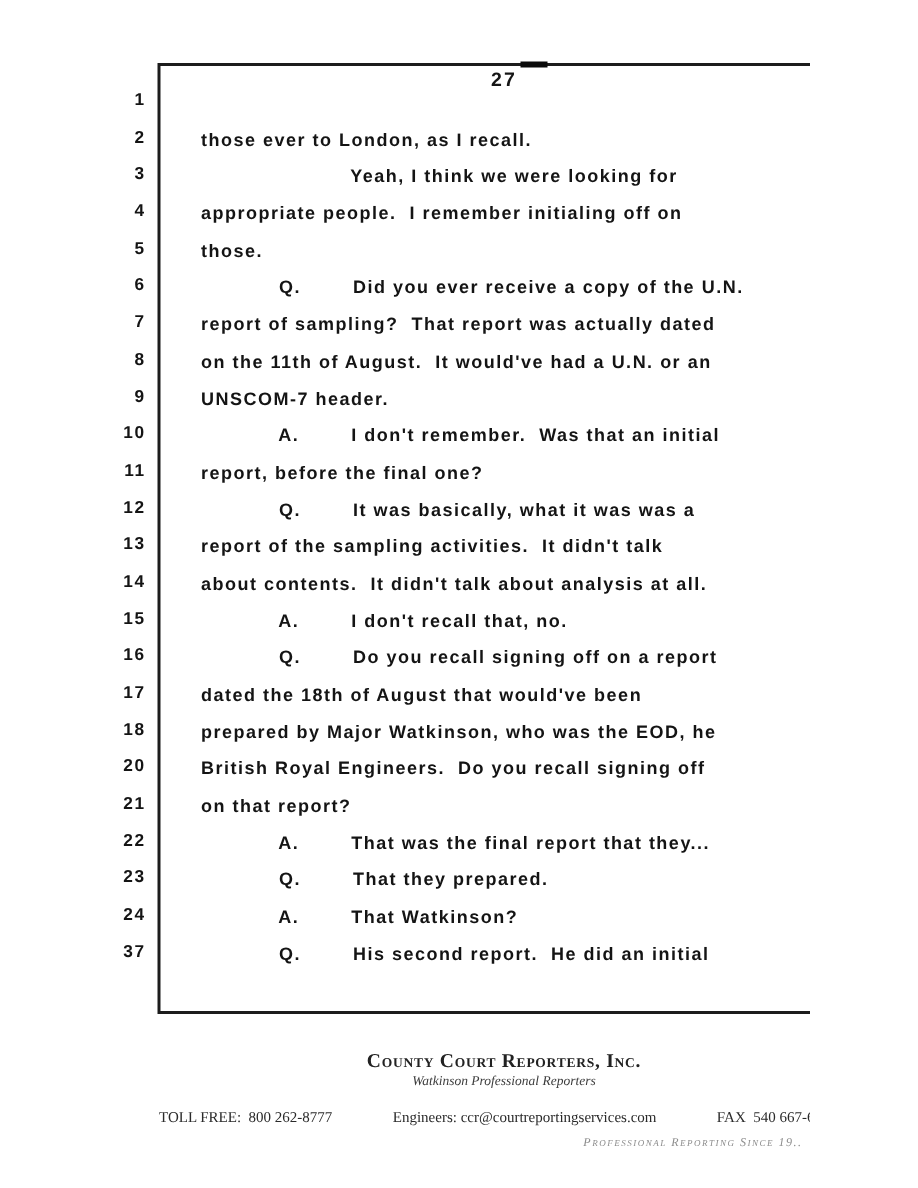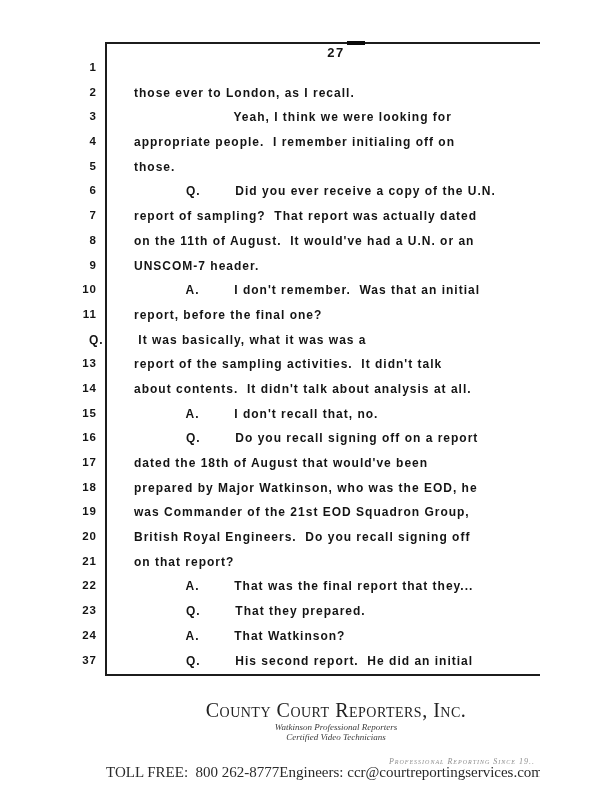--- a/index.html
+++ b/index.html
@@ -34,30 +34,30 @@
     letter-spacing:1px; color:#141414;
   }
   .line .num { flex:none; width:97px; text-align:right; font-size:11.5px; }
   .line .txt { margin-left:37px; white-space:pre; }
   
   .footer-block {
     position:absolute; left:105px; top:699px; width:462px; text-align:center;
     font-family:"Liberation Serif", serif; color:#1e1e1e;
   }
   .firm-name {
-    font-variant:small-caps; font-weight:normal; font-size:20px;
+    font-variant:small-caps; font-weight:bold; font-size:13px;
     letter-spacing:0.5px; color:#222;
   }
   .tagline {
     font-style:italic; font-size:9px; line-height:10px; color:#3c3c3c;
   }
   .contact-line {
-    position:absolute; left:106px; top:764px; width:452px;
+    position:absolute; left:106px; top:740px; width:452px;
     display:flex; justify-content:space-between;
-    font-family:"Liberation Serif", serif; font-size:15px; color:#2a2a2a;
+    font-family:"Liberation Serif", serif; font-size:10px; color:#2a2a2a;
     white-space:pre;
     align-items:center;
   }
   .motto-line {
     position:absolute; left:105px; top:757px; width:430px; text-align:right;
     font-family:"Liberation Serif", serif; font-style:italic;
     font-variant:small-caps; font-size:8px; letter-spacing:1px;
     color:#8d8d8d; filter:blur(0.4px);
   }
 </style>
@@ -122,20 +122,21 @@
       <span class="num">10</span>
       <span class="txt">            A.        I don't remember.  Was that an initial</span>
     </div>
 
     <div class="line">
       <span class="num">11</span>
       <span class="txt">report, before the final one?</span>
     </div>
 
     <div class="line">
+      <span class="num">12</span>
       <span class="txt">            Q.        It was basically, what it was was a</span>
     </div>
 
     <div class="line">
       <span class="num">13</span>
       <span class="txt">report of the sampling activities.  It didn't talk</span>
     </div>
 
     <div class="line">
       <span class="num">14</span>
@@ -155,24 +156,20 @@
     <div class="line">
       <span class="num">17</span>
       <span class="txt">dated the 18th of August that would've been</span>
     </div>
 
     <div class="line">
       <span class="num">18</span>
       <span class="txt">prepared by Major Watkinson, who was the EOD, he</span>
     </div>
 
-    <div class="line">
-      <span class="num">19</span>
-      <span class="txt">was Commander of the 21st EOD Squadron Group,</span>
-    </div>
 
     <div class="line">
       <span class="num">20</span>
       <span class="txt">British Royal Engineers.  Do you recall signing off</span>
     </div>
 
     <div class="line">
       <span class="num">21</span>
       <span class="txt">on that report?</span>
     </div>
@@ -194,21 +191,20 @@
 
     <div class="line">
       <span class="num">37</span>
       <span class="txt">            Q.        His second report.  He did an initial</span>
     </div>
   </div>
 
   <div class="footer-block">
     <div class="firm-name">County Court Reporters, Inc.</div>
     <div class="tagline">Watkinson Professional Reporters</div>
-    <div class="tagline">Certified Video Technicians</div>
   </div>
 
   <div class="contact-line">
     <span>TOLL FREE:  800 262-8777</span>
     <span>Engineers: ccr@courtreportingservices.com</span>
     <span>FAX  540 667-6562</span>
   </div>
 
   <div class="motto-line">Professional Reporting Since 19..</div>
 

